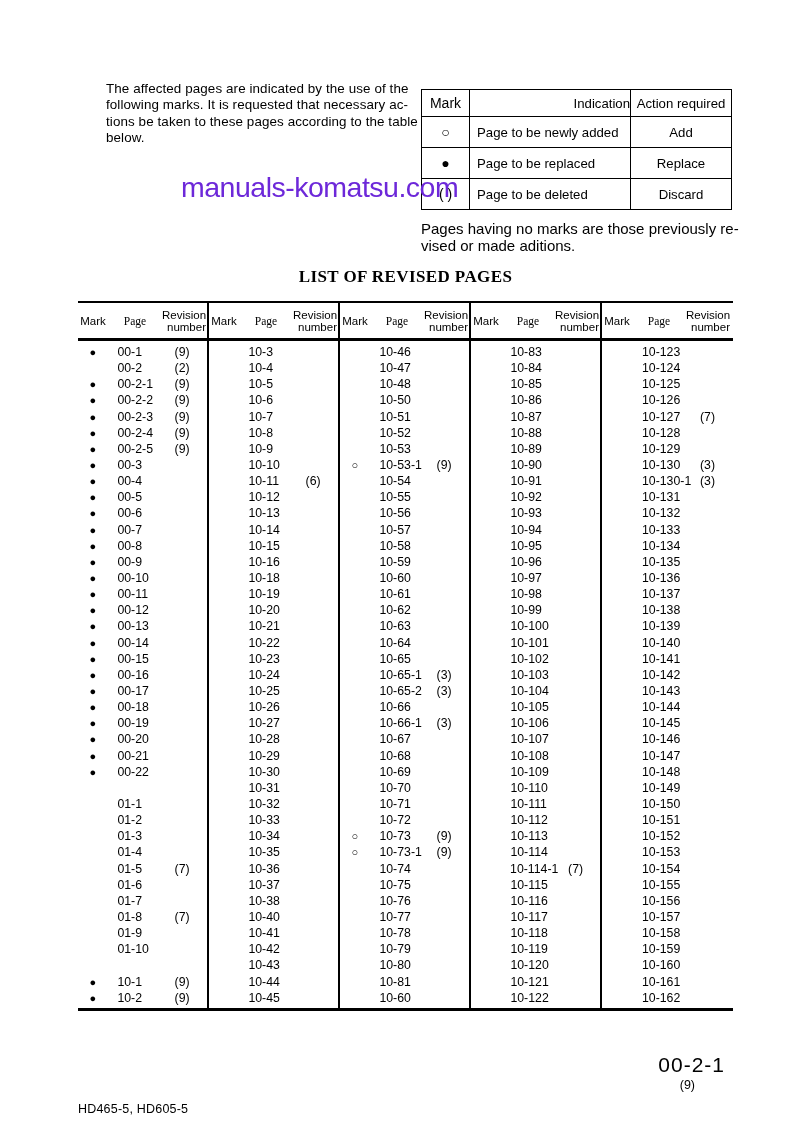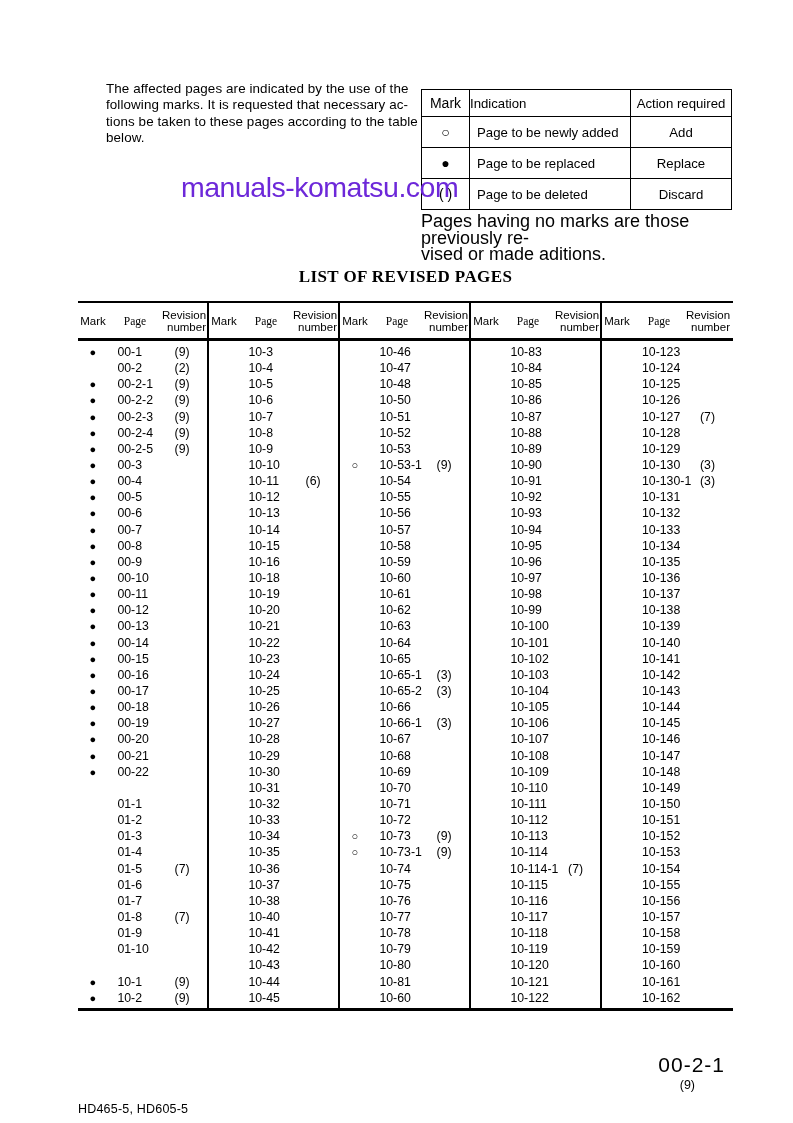--- a/index.html
+++ b/index.html
@@ -20,22 +20,22 @@
     position:absolute; left:421px; top:89px;
     border-collapse:collapse; font-size:13.2px;
   }
   .legend td { border:1.5px solid #000; padding:0; }
   .legend .hd td { height:26px; text-align:center; }
   .legend tbody td { height:30px; }
   .l-mark { width:47px; text-align:center; font-size:14px; }
   .l-ind  { width:153px; text-align:left; padding-left:7px !important; }
   .l-act  { width:100px; text-align:center; }
   .note {
-    position:absolute; left:421px; top:213px; width:320px;
-    font-size:18px; line-height:16.6px; white-space:pre-line;
+    position:absolute; left:421px; top:221px; width:320px;
+    font-size:15px; line-height:16.6px; white-space:pre-line;
   }
   .watermark {
     position:absolute; left:181px; top:171px;
     font-size:28.5px; letter-spacing:-0.5px; color:#6d28d9; z-index:5;
     white-space:nowrap;
   }
   .title {
     position:absolute; left:78px; top:267px; width:655px; margin:0;
     text-align:center; font-size:17px; font-weight:bold; letter-spacing:0.4px;font-family:Liberation Serif, serif;
   }
@@ -76,21 +76,21 @@
 
   <div class="intro">The affected pages are indicated by the use of the
 following marks.  It is requested that necessary ac-
 tions be taken to these pages according to the table
 below.</div>
 
   <table class="legend">
     <thead>
       <tr class="hd">
         <td class="l-mark">Mark</td>
-        <td class="l-ind" style="text-align:left; padding-left:0 !important;margin-top:16px;">Indication</td>
+        <td class="l-ind" style="text-align:right; padding-left:0 !important;margin-top:16px;">Indication</td>
         <td class="l-act">Action required</td>
       </tr>
     </thead>
     <tbody id="legend-body">
         <tr>
           <td class="l-mark">○</td>
           <td class="l-ind">Page to be newly added</td>
           <td class="l-act">Add</td>
         </tr>
         <tr>

